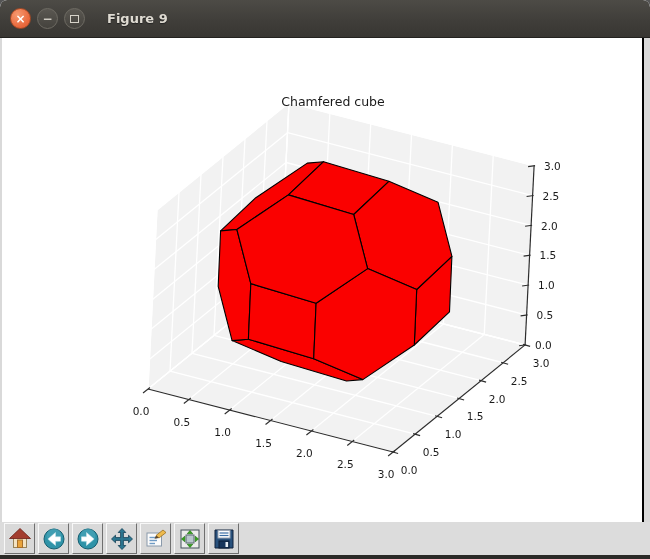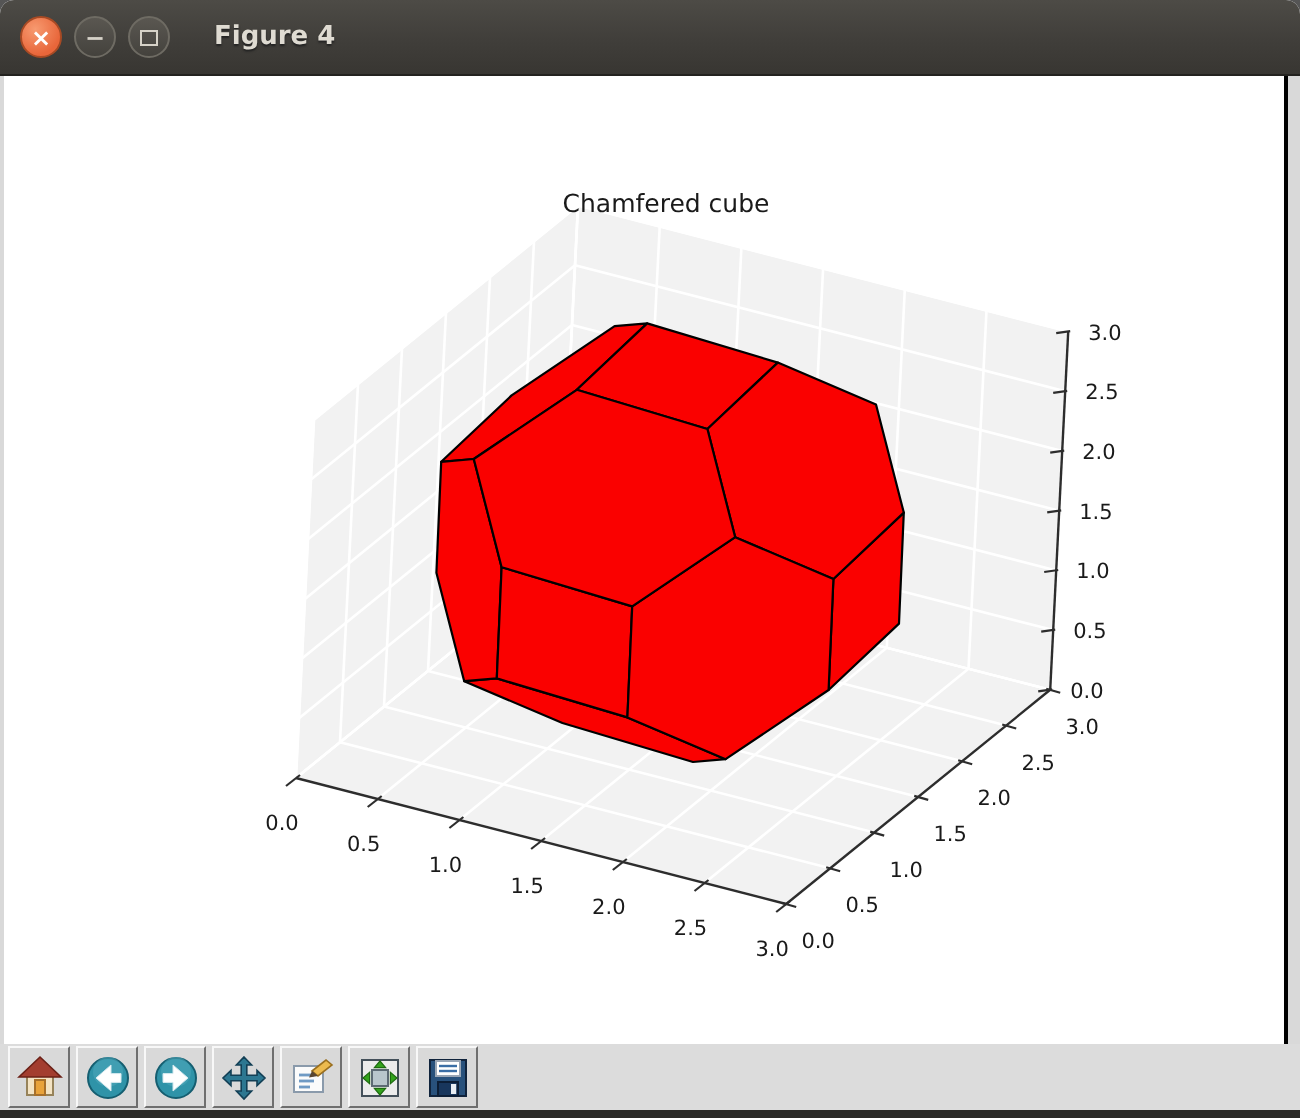--- a/index.html
+++ b/index.html
@@ -37,21 +37,21 @@
   <div class="titlebar">
     <div class="wbtn close">
       <span>×</span>
     </div>
     <div class="wbtn plain">
       <span>−</span>
     </div>
     <div class="wbtn plain">
       <span class="sq"></span>
     </div>
-    <span class="wtitle">Figure 4</span>
+    <span class="wtitle">Figure 9</span>
   </div>
 
   <div class="canvas">
     <svg id="plot-svg" width="640" height="484" viewBox="2 38 640 484">
         <polygon points="148.0,389.0 393.1,452.0 525.1,344.9 280.0,281.9" fill="#f2f2f2" stroke="#ffffff" stroke-width="1"></polygon>
         <polygon points="148.0,389.0 280.0,281.9 289.0,102.8 157.0,209.9" fill="#f2f2f2" stroke="#ffffff" stroke-width="1"></polygon>
         <polygon points="280.0,281.9 525.1,344.9 534.1,165.8 289.0,102.8" fill="#f2f2f2" stroke="#ffffff" stroke-width="1"></polygon>
         <line x1="148" y1="389" x2="280" y2="281.9" stroke="#ffffff" stroke-width="1.3"></line>
         <line x1="148" y1="389" x2="393.1" y2="452" stroke="#ffffff" stroke-width="1.3"></line>
         <line x1="148" y1="389" x2="157" y2="209.89999999999998" stroke="#ffffff" stroke-width="1.3"></line>

